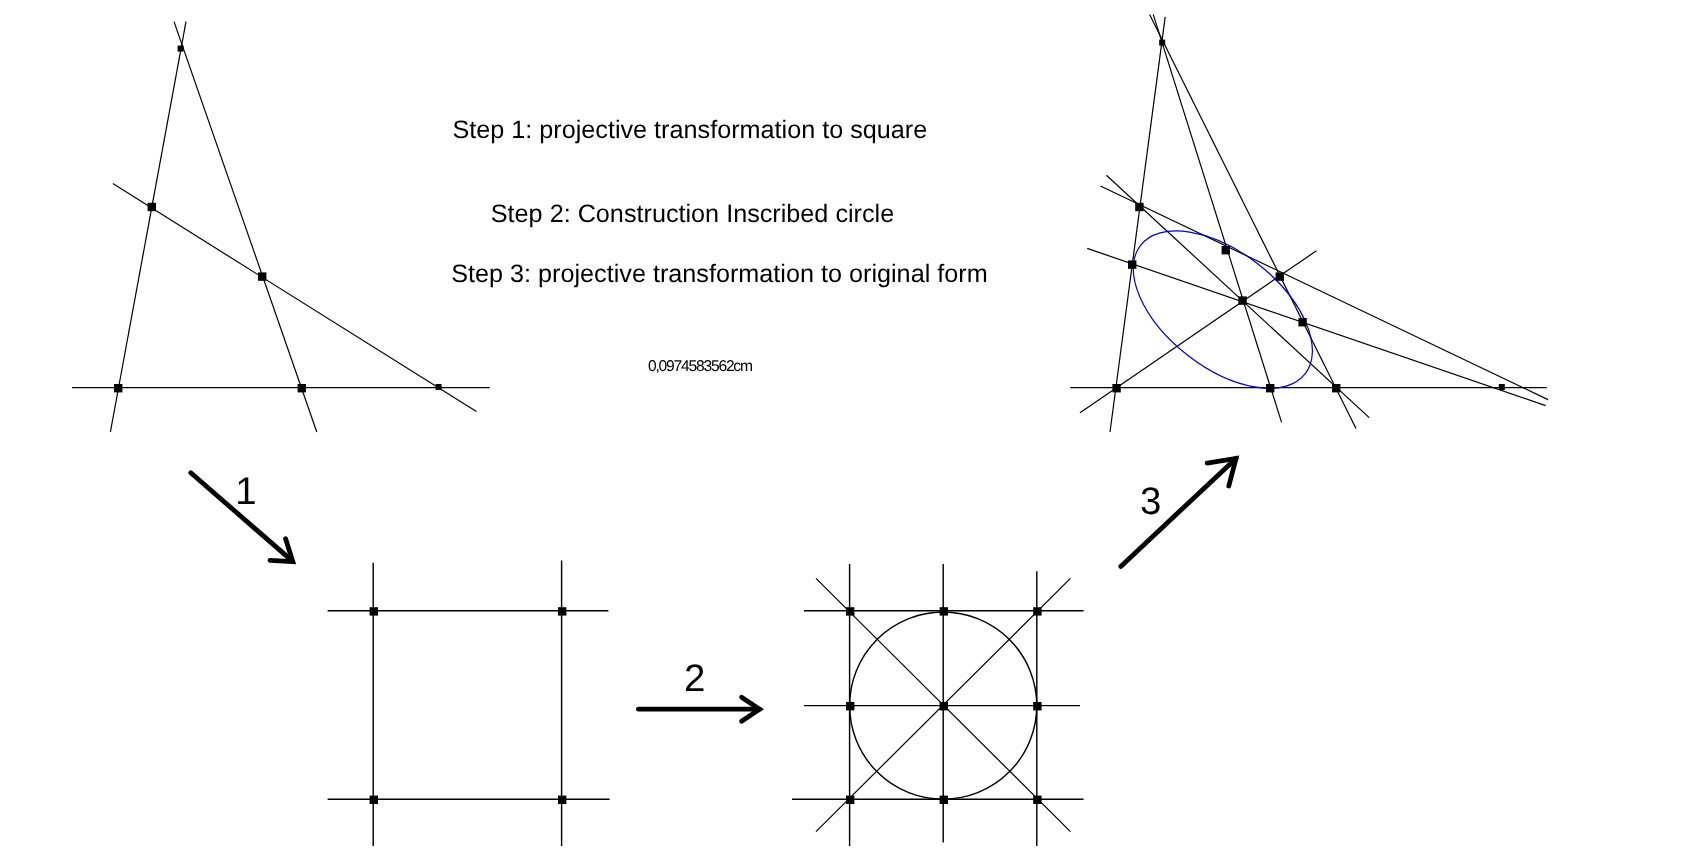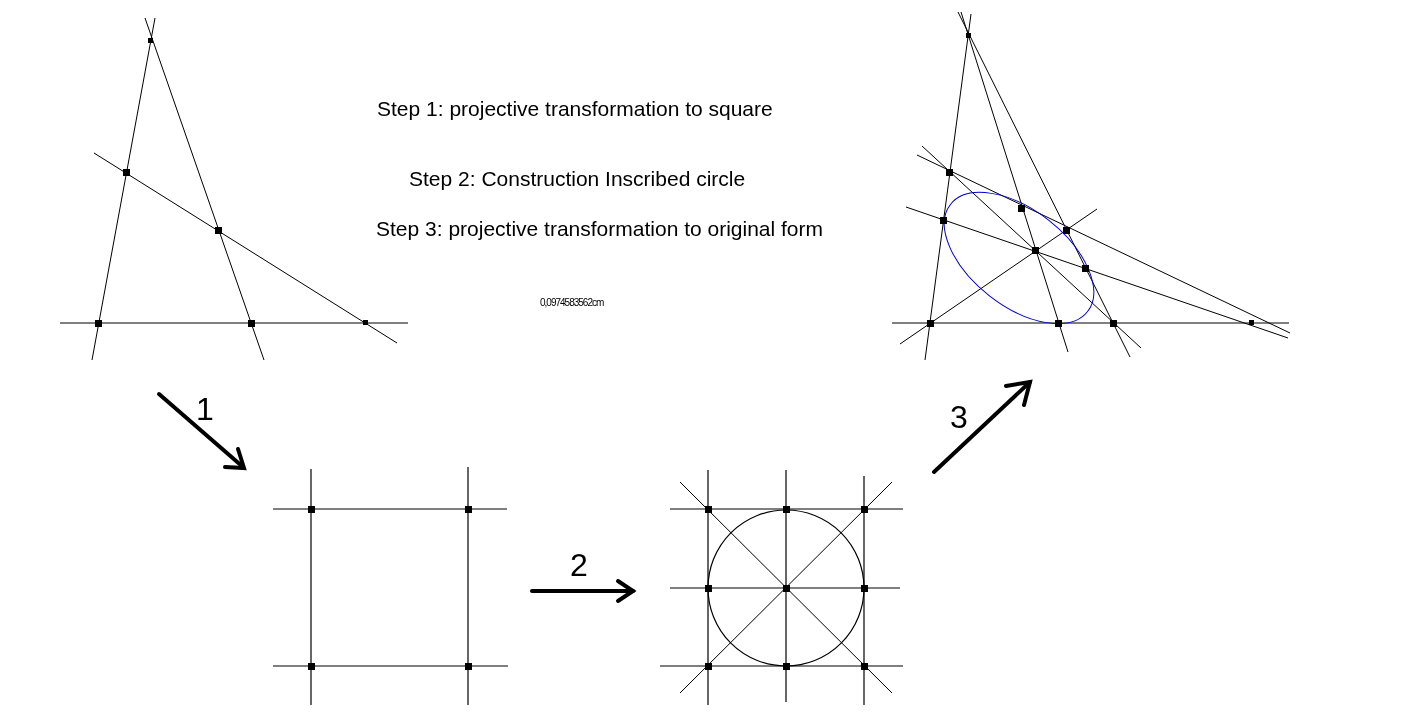--- a/index.html
+++ b/index.html
@@ -1,20 +1,20 @@
 <!DOCTYPE html>
 <html><head>
 <meta charset="utf-8">
 <style>
   html, body { margin: 0; padding: 0; background: #ffffff; }
   body { width: 1423px; height: 713px; position: relative; overflow: hidden; font-family: "Liberation Sans", sans-serif; }
   svg { position: absolute; left: 0; top: 0; }
   .step { position: absolute; font-size: 21px; color: #000; white-space: nowrap; }
   .lbl { position: absolute; font-size: 32px; color: #000; }
-  .garble { position: absolute; font-size: 10px; color: #000; letter-spacing: -1px; }
+  .garble { position: absolute; font-size: 13px; color: #000; letter-spacing: -1px; }
 </style>
 </head>
 <body>
 
 <svg width="1423" height="713" viewBox="0 0 1423 713">
 
   <g stroke="#000" stroke-width="1" fill="none">
     <line x1="60" y1="323" x2="408" y2="323"></line>
     <line x1="155" y1="18" x2="92" y2="360"></line>
     <line x1="145" y1="18" x2="264" y2="360"></line>

